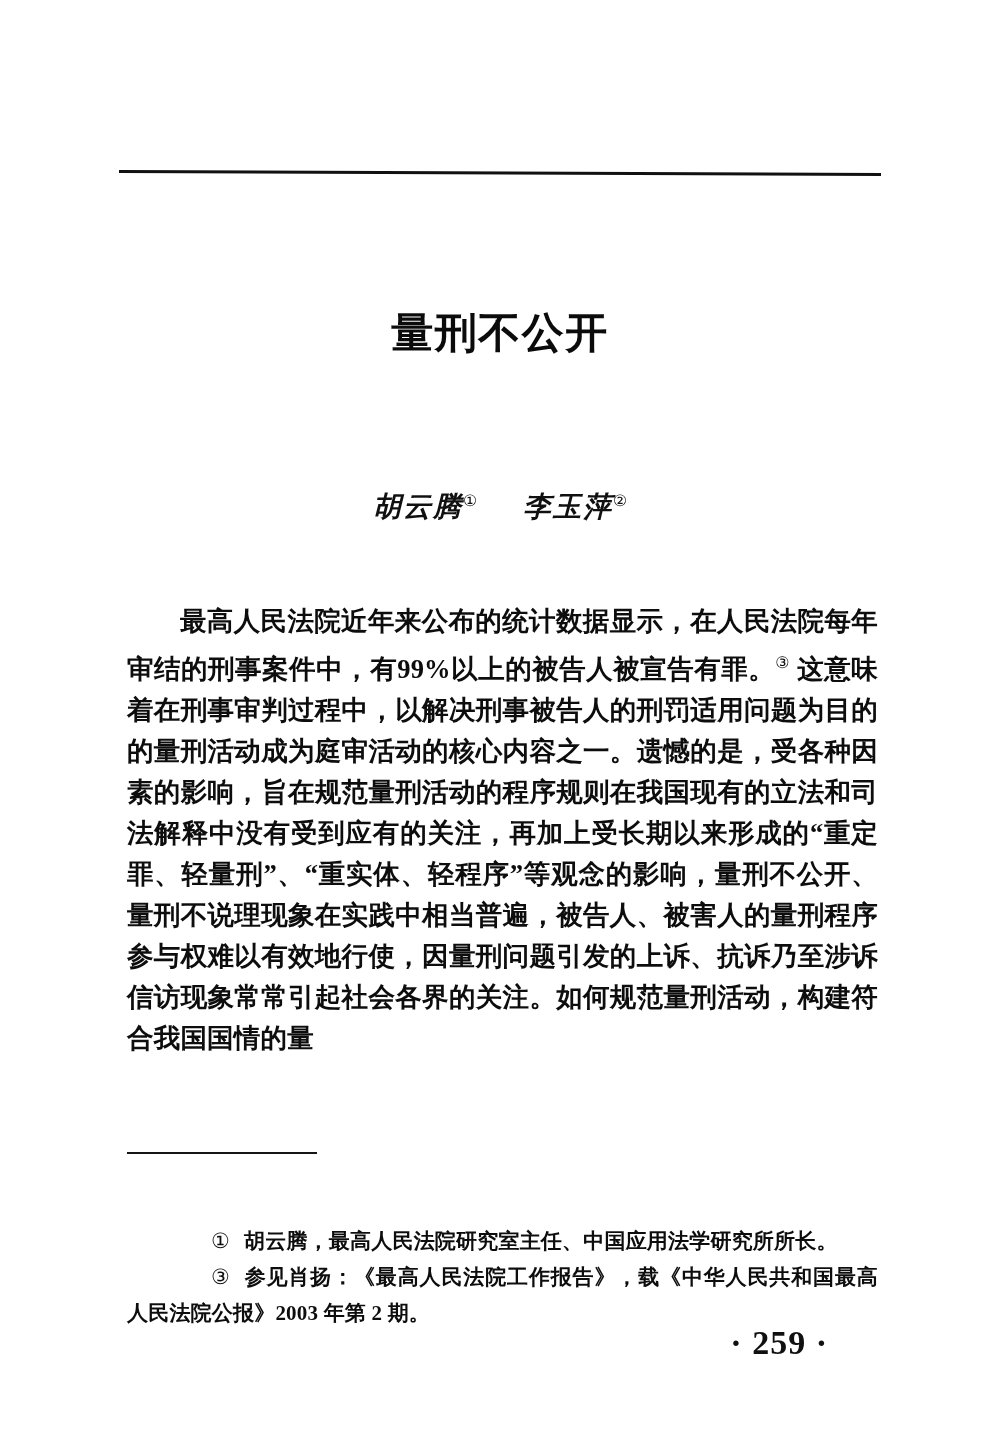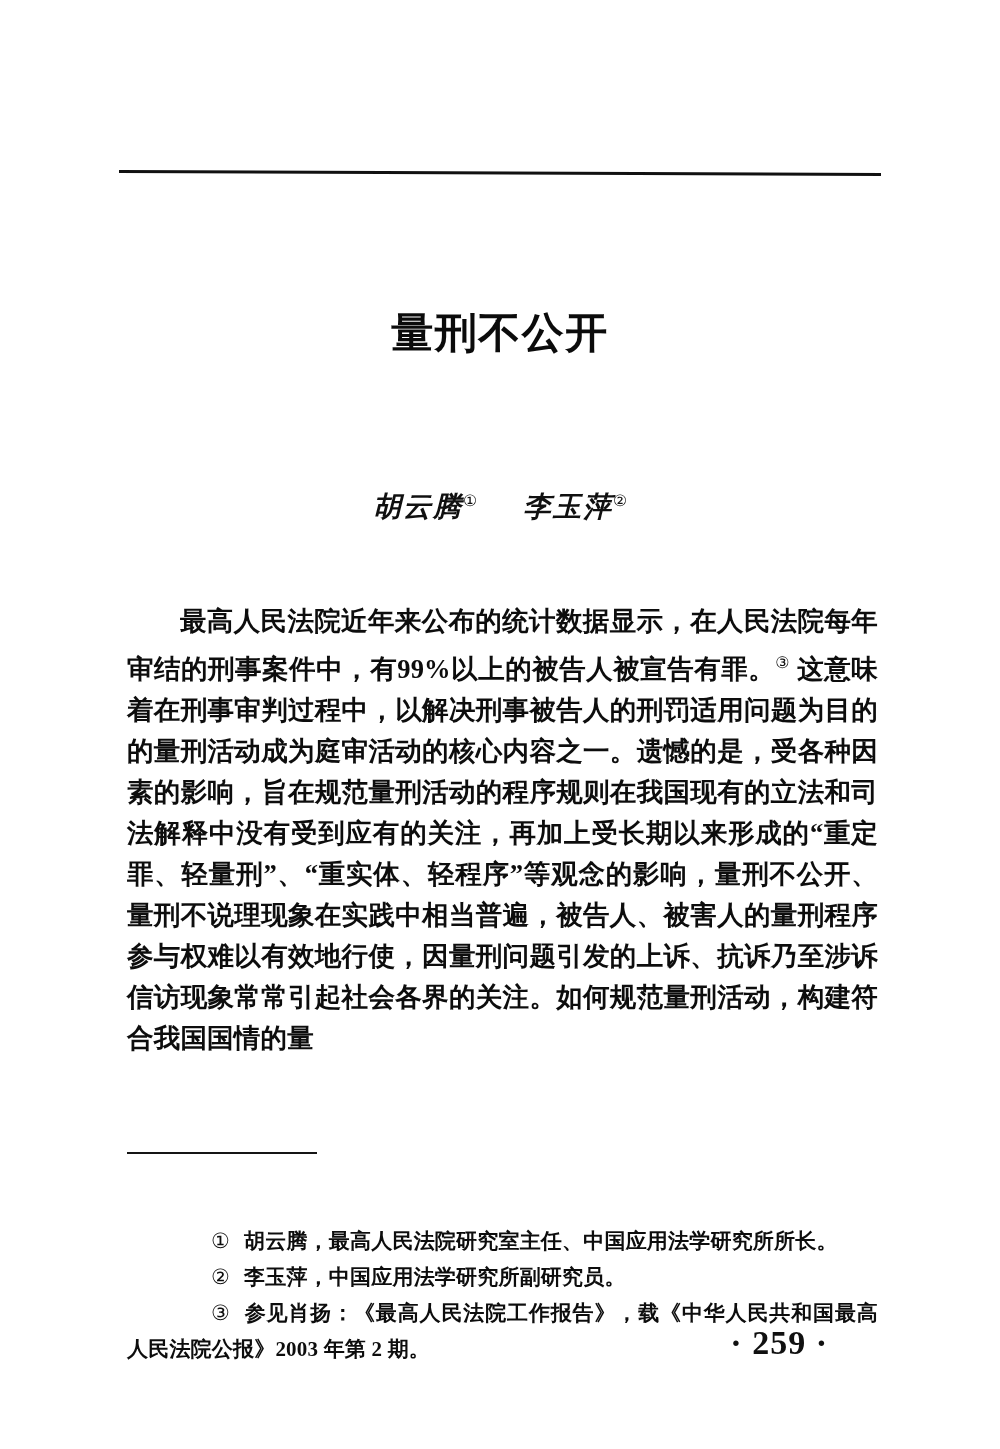--- a/index.html
+++ b/index.html
@@ -185,19 +185,18 @@
   <div class="authors">
     <span class="author"><span>胡云腾</span><sup>①</sup></span><span class="author"><span>李玉萍</span><sup>②</sup></span>
   </div>
 
   <div class="body-text"><span>最高人民法院近年来公布的统计数据显示，在人民法院每年审结的刑事案件中，有99%以上的被告人被宣告有罪。</span><sup>③</sup><span> 这意味着在刑事审判过程中，以解决刑事被告人的刑罚适用问题为目的的量刑活动成为庭审活动的核心内容之一。遗憾的是，受各种因素的影响，旨在规范量刑活动的程序规则在我国现有的立法和司法解释中没有受到应有的关注，再加上受长期以来形成的“重定罪、轻量刑”、“重实体、轻程序”等观念的影响，量刑不公开、量刑不说理现象在实践中相当普遍，被告人、被害人的量刑程序参与权难以有效地行使，因量刑问题引发的上诉、抗诉乃至涉诉信访现象常常引起社会各界的关注。如何规范量刑活动，构建符合我国国情的量</span></div>
 
   <div class="footnote-rule"></div>
 
   <div class="footnotes">
     <div class="footnote"><span class="marker">①</span><span>胡云腾，最高人民法院研究室主任、中国应用法学研究所所长。</span></div>
-    <div class="footnote"><span class="marker">②</span><span>李玉萍，中国应用法学研究所副研究员。</span></div>
     <div class="footnote"><span class="marker">③</span><span>参见肖扬：《最高人民法院工作报告》，载《中华人民共和国最高人民法院公报》2003 年第 2 期。</span></div>
   </div>
 
   <div class="folio">· 259 ·</div>
 
 </div>
 
 </body></html>

